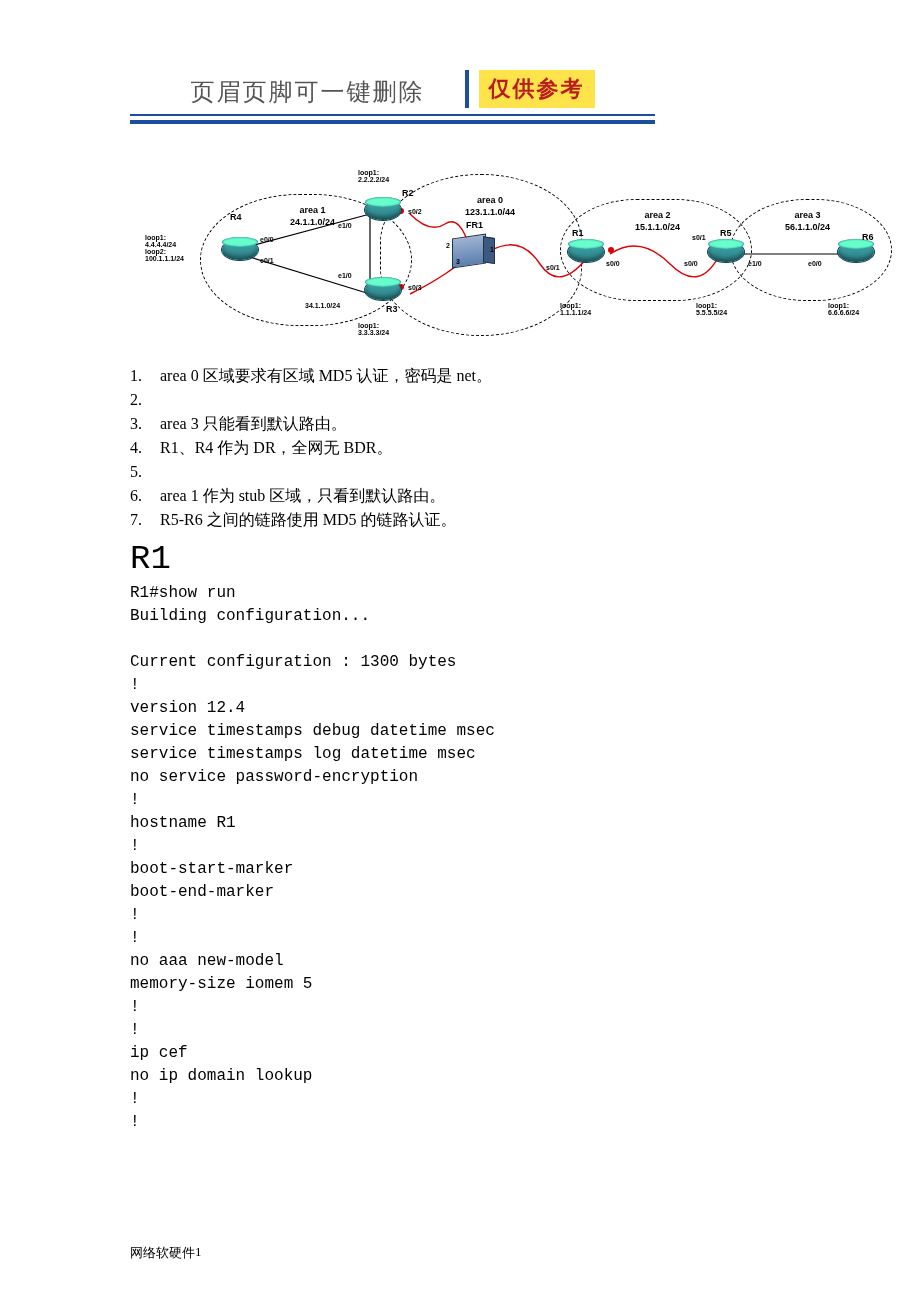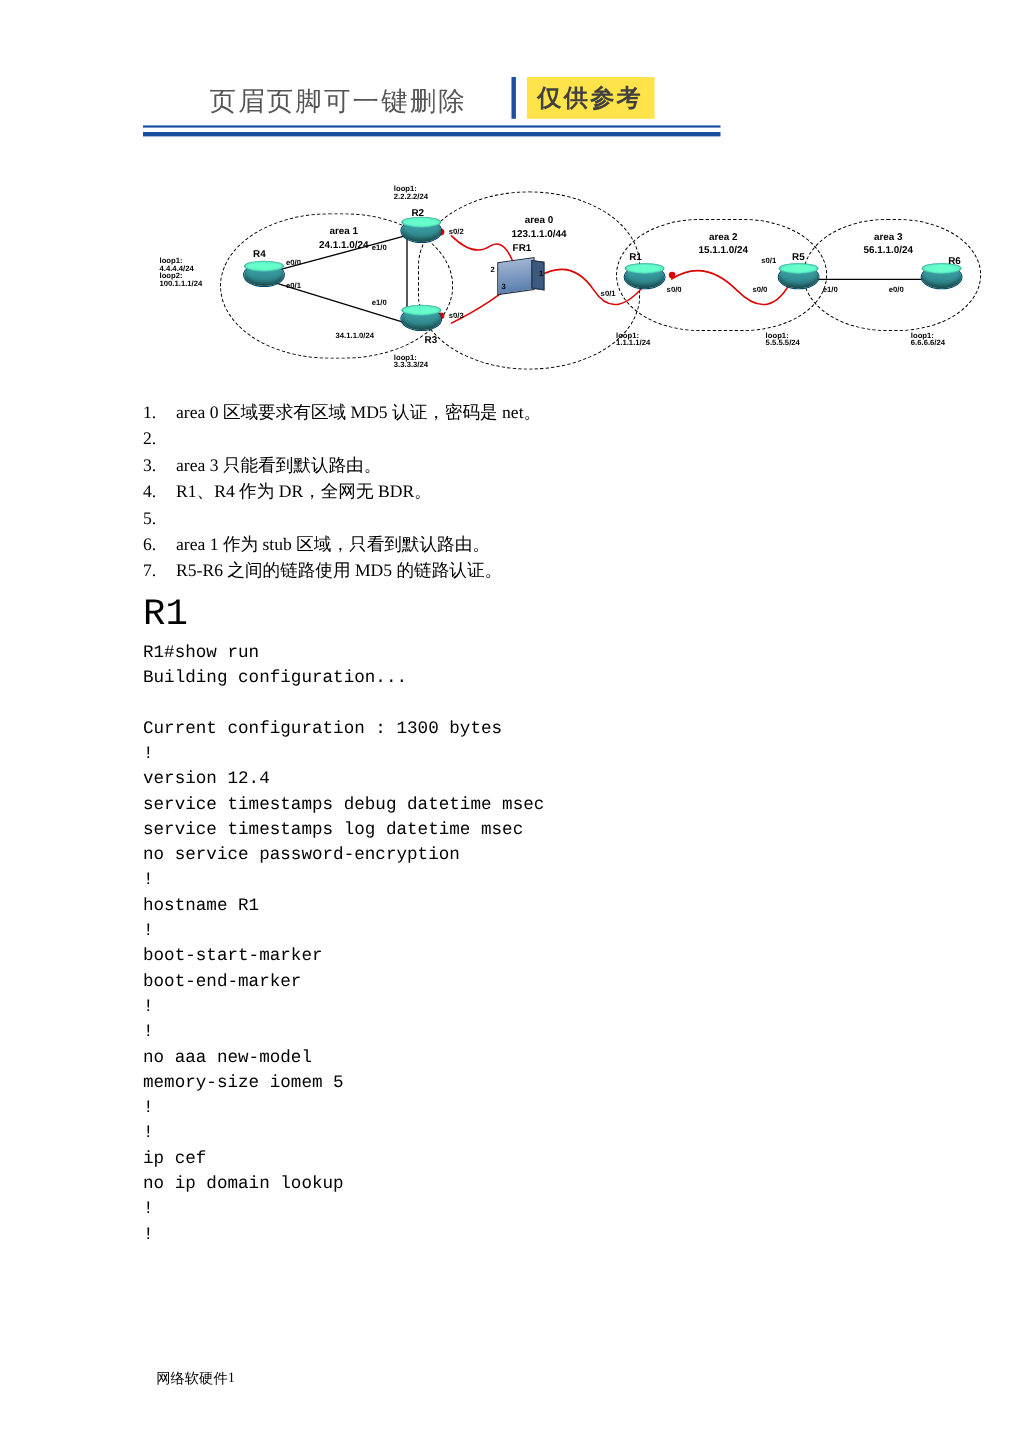--- a/index.html
+++ b/index.html
@@ -29,21 +29,21 @@
     font-family: "KaiTi","STKaiti","SimSun",serif;
     letter-spacing: 2px;
     color: #555;
   }
   .ref-box {
     border-left: 4px solid #1a4ea0;
     padding-left: 10px;
   }
   .ref-inner {
     background: #ffe34a;
-    color: #404040;
+    color: #b91c1c;
     font-weight: bold;
     font-size: 22px;
     padding: 4px 10px;
     font-family: "KaiTi","STKaiti","SimSun",serif;
     letter-spacing: 2px;
   }
   .rule {
     border-top: 2px solid #1a4ea0;
     border-bottom: 4px solid #1a4ea0;
     height: 4px;
@@ -146,21 +146,21 @@
   }
   .cli {
     font-family: "Courier New", "Consolas", monospace;
     font-size: 16px;
     line-height: 23px;
     white-space: pre;
   }
 
   .footer {
     position: absolute;
-    left: 142px;
+    left: 130px;
     right: 130px;
     bottom: 40px;
     display: flex;
     justify-content: flex-start;
     font-size: 13px;
     font-family: "SimSun", serif;
   }
 </style>
 </head>
 <body>
@@ -201,24 +201,24 @@
     <div class="dot dr" style="left:168px;top:54px"></div>
     <div class="dot dr" style="left:168px;top:130px"></div>
     <div class="dot dr" style="left:240px;top:88px"></div>
     <div class="dot dg" style="left:223px;top:88px"></div>
     <div class="dot dg" style="left:258px;top:93px"></div>
     <div class="dot dr" style="left:352px;top:93px"></div>
     <div class="dot dr" style="left:378px;top:93px"></div>
     <div class="dot dr" style="left:484px;top:93px"></div>
 
     <div class="router" style="left:-8px;top:86px"></div>
-    <div class="rname" style="left:0px;top:72px">R4</div>
+    <div class="rname" style="left:0px;top:58px">R4</div>
 
     <div class="router" style="left:135px;top:46px"></div>
-    <div class="rname" style="left:144px;top:34px">R2</div>
+    <div class="rname" style="left:172px;top:34px">R2</div>
 
     <div class="router" style="left:135px;top:126px"></div>
     <div class="rname" style="left:156px;top:150px">R3</div>
 
     <div class="fr-switch" style="left:222px;top:82px"></div>
     <div class="rname" style="left:236px;top:66px">FR1</div>
 
     <div class="router" style="left:338px;top:88px"></div>
     <div class="rname" style="left:342px;top:74px">R1</div>
 

